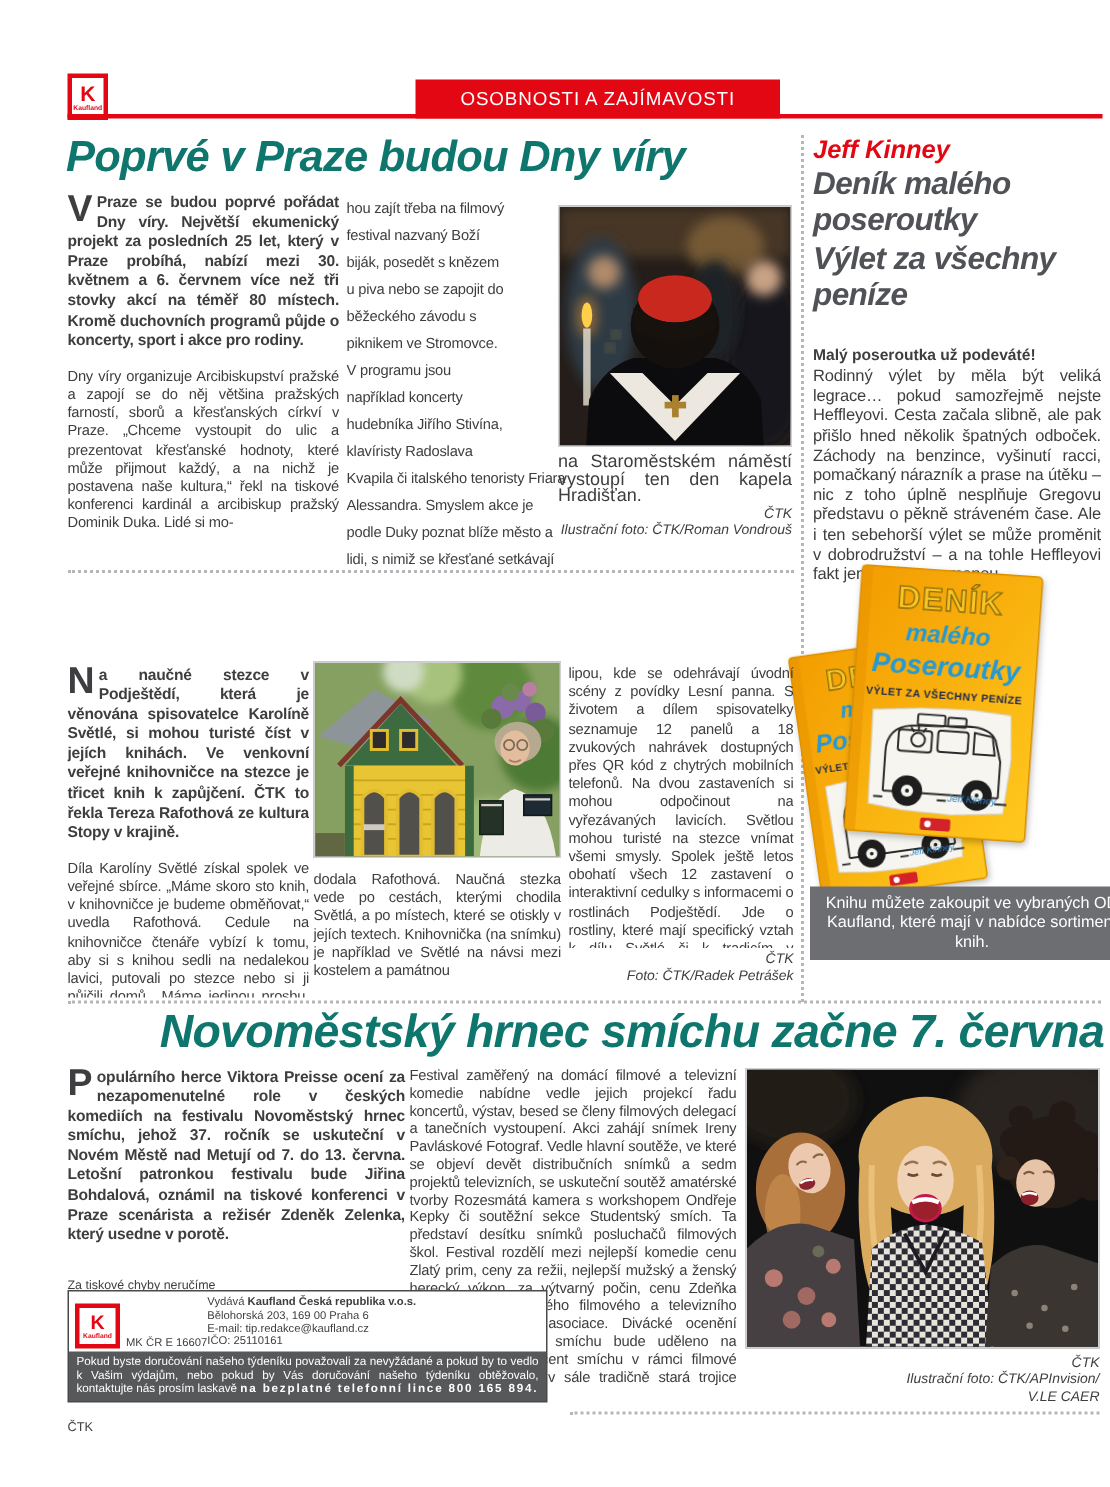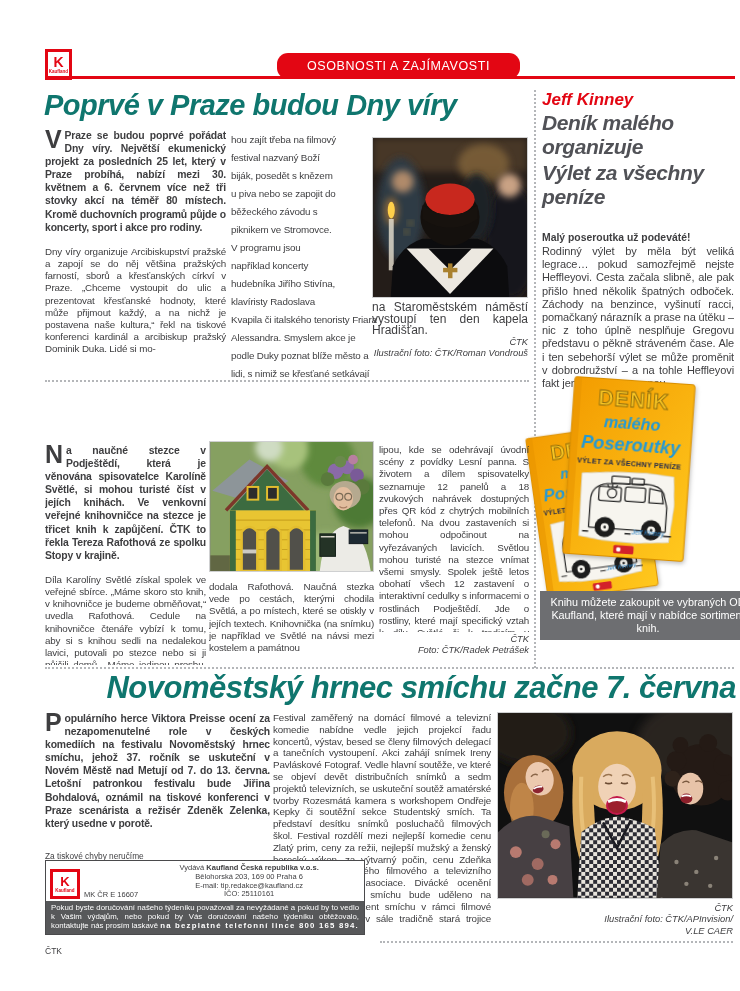--- a/index.html
+++ b/index.html
@@ -3,21 +3,21 @@
 <meta charset="utf-8">
 <style>
   * { box-sizing: border-box; }
   body { margin:0; background:#ffffff; font-family:"Liberation Sans", sans-serif; }
   #page { position:relative; width:740px; height:991px; background:#fff; overflow:hidden; margin:0 auto; color:#3e3e40; }
   .abs { position:absolute; }
 
   
   .redline { background:#e30613; height:3px; }
   .banner { background:#e30613; color:#fff; display:flex; align-items:center; justify-content:center;
-            font-size:12.5px; letter-spacing:0.6px; font-weight:normal;border-radius:11px; }
+            font-size:12.5px; letter-spacing:0.6px; font-weight:normal; }
   .klogo { width:27px; height:31px; border:3px solid #e30613; background:#fff; display:flex; flex-direction:column;
            align-items:center; justify-content:center; line-height:1; }
   .klogo .k { color:#e30613; font-weight:bold; font-size:14px; line-height:14px; }
   .klogo .nm { color:#e30613; font-size:4.5px; font-weight:bold; margin-top:1px; }
 
   
   .headline { font-weight:bold; font-style:italic; color:#0f766e; letter-spacing:-0.5px; line-height:1.04; }
   .h1a { font-size:29px; }
   .h2a { font-size:26px; line-height:28px; }
   .h3a { font-size:31px;text-align:right; }
@@ -54,21 +54,21 @@
   .book-front { left:32px; top:0; width:122px; height:178px; transform:rotate(4deg); }
 
   
   .disclaimer { font-size:8.3px; color:#3e3e40; }
   .pubbox { width:320px; border:1.5px solid #4a4a4c; background:#fff; }
   .pub-top { display:flex; padding:3px 4px 2px 4px; }
   .pub-left { display:flex; align-items:flex-end; gap:4px; }
   .klogo-sm { width:30px; height:30px; border:3px solid #e30613; }
   .klogo-sm .k { font-size:13px; line-height:13px; }
   .pub-reg { font-size:7.5px; color:#3e3e40; }
-  .pub-right { flex:1; text-align:center; font-size:7.5px; line-height:8.8px; color:#3e3e40; }
+  .pub-right { flex:1; text-align:left; font-size:7.5px; line-height:8.8px; color:#3e3e40; }
   .pub-warning { background:#57585a; color:#fff; font-size:7.8px; line-height:8.8px; text-align:justify; padding:3px 5px; }
   .warn-phone { font-weight:bold; letter-spacing:1.2px; white-space:nowrap; }
   .agency { font-size:8.5px; color:#3e3e40; }
 </style>
 </head>
 <body>
 
 <div id="page">
 
   <div class="abs klogo" style="left:45px; top:49px;">
@@ -126,21 +126,21 @@
     </svg>
   </div>
   <div class="abs" style="left:372px; top:302px; width:156px;">
     <div class="caption">na Staroměstském náměstí vystoupí ten den kapela Hradišťan.</div>
     <div class="credit">ČTK</div>
     <div class="credit">Ilustrační foto: ČTK/Roman Vondrouš</div>
   </div>
 
   <div class="abs dots-v" style="left:534px; top:90px; height:578px;"></div>
   <div class="abs sb-author" style="left:542px; top:90px;">Jeff Kinney</div>
-  <div class="abs sb-title" style="left:542px; top:111px; width:185px;">Deník malého organizuje</div>
+  <div class="abs sb-title" style="left:542px; top:111px; width:185px;">Deník malého poseroutky</div>
   <div class="abs sb-title" style="left:542px; top:161px; width:185px;">Výlet za všechny peníze</div>
   <div class="abs sb-intro" style="left:542px; top:232px; width:192px;">Malý poseroutka už podeváté!</div>
   <div class="abs sb-body clip" style="left:542px; top:229px; width:192px; height:150px;">Rodinný výlet by měla být veliká legrace… pokud samozřejmě nejste Heffleyovi. Cesta začala slibně, ale pak přišlo hned několik špatných odboček. Záchody na benzince, vyšinutí racci, pomačkaný nárazník a prase na útěku – nic z toho úplně nesplňuje Gregovu představu o pěkně stráveném čase. Ale i ten sebehorší výlet se může proměnit v dobrodružství – a na tohle Heffleyovi fakt jen tak nezapomenou.</div>
 
   <div class="abs bookwrap" style="left:536px; top:380px;">
     <div class="book book-back">
       <svg viewBox="0 0 120 176">
         <defs>
           <linearGradient id="bgA" x1="0" y1="0" x2="1" y2="1">
             <stop offset="0" stop-color="#f39c00"></stop>
@@ -209,21 +209,21 @@
           <circle cx="55" cy="168" r="2.2" fill="#fff"></circle>
       </svg>
     </div>
   </div>
   <div class="abs promo" style="left:540px; top:591px; width:216px;">Knihu můžete zakoupit ve vybraných OD Kaufland, které mají v nabídce sortiment knih.</div>
 
   <div class="abs dots-h" style="left:45px; top:380px; width:484px;"></div>
 
   <div class="abs clip" style="left:45px; top:444px; width:161px; height:221px;">
     <div class="bodytxt lead">
-      <span class="dropcap">N</span><span>a naučné stezce v Podještědí, která je věnována spisovatelce Karolíně Světlé, si mohou turisté číst v jejích knihách. Ve venkovní veřejné knihovničce na stezce je třicet knih k zapůjčení. ČTK to řekla Tereza Rafothová ze spolku Stopy v krajině.</span>
+      <span class="dropcap">N</span><span>a naučné stezce v Podještědí, která je věnována spisovatelce Karolíně Světlé, si mohou turisté číst v jejích knihách. Ve venkovní veřejné knihovničce na stezce je třicet knih k zapůjčení. ČTK to řekla Tereza Rafothová ze kultura Stopy v krajině.</span>
     </div>
     <div class="para-gap"></div>
     <div class="bodytxt">Díla Karolíny Světlé získal spolek ve veřejné sbírce. „Máme skoro sto knih, v knihovničce je budeme obměňovat,“ uvedla Rafothová. Cedule na knihovničce čtenáře vybízí k tomu, aby si s knihou sedli na nedalekou lavici, putovali po stezce nebo si ji půjčili domů. „Máme jedinou prosbu, aby ji pak vrátili zpět,“</div>
   </div>
 
   <div class="abs photo" style="left:209px; top:441px; width:165px; height:131px;">
     <svg viewBox="0 0 166 132">
       <defs>
           <filter id="bl4" x="-40%" y="-40%" width="180%" height="180%">
             <feGaussianBlur stdDeviation="3"></feGaussianBlur>

